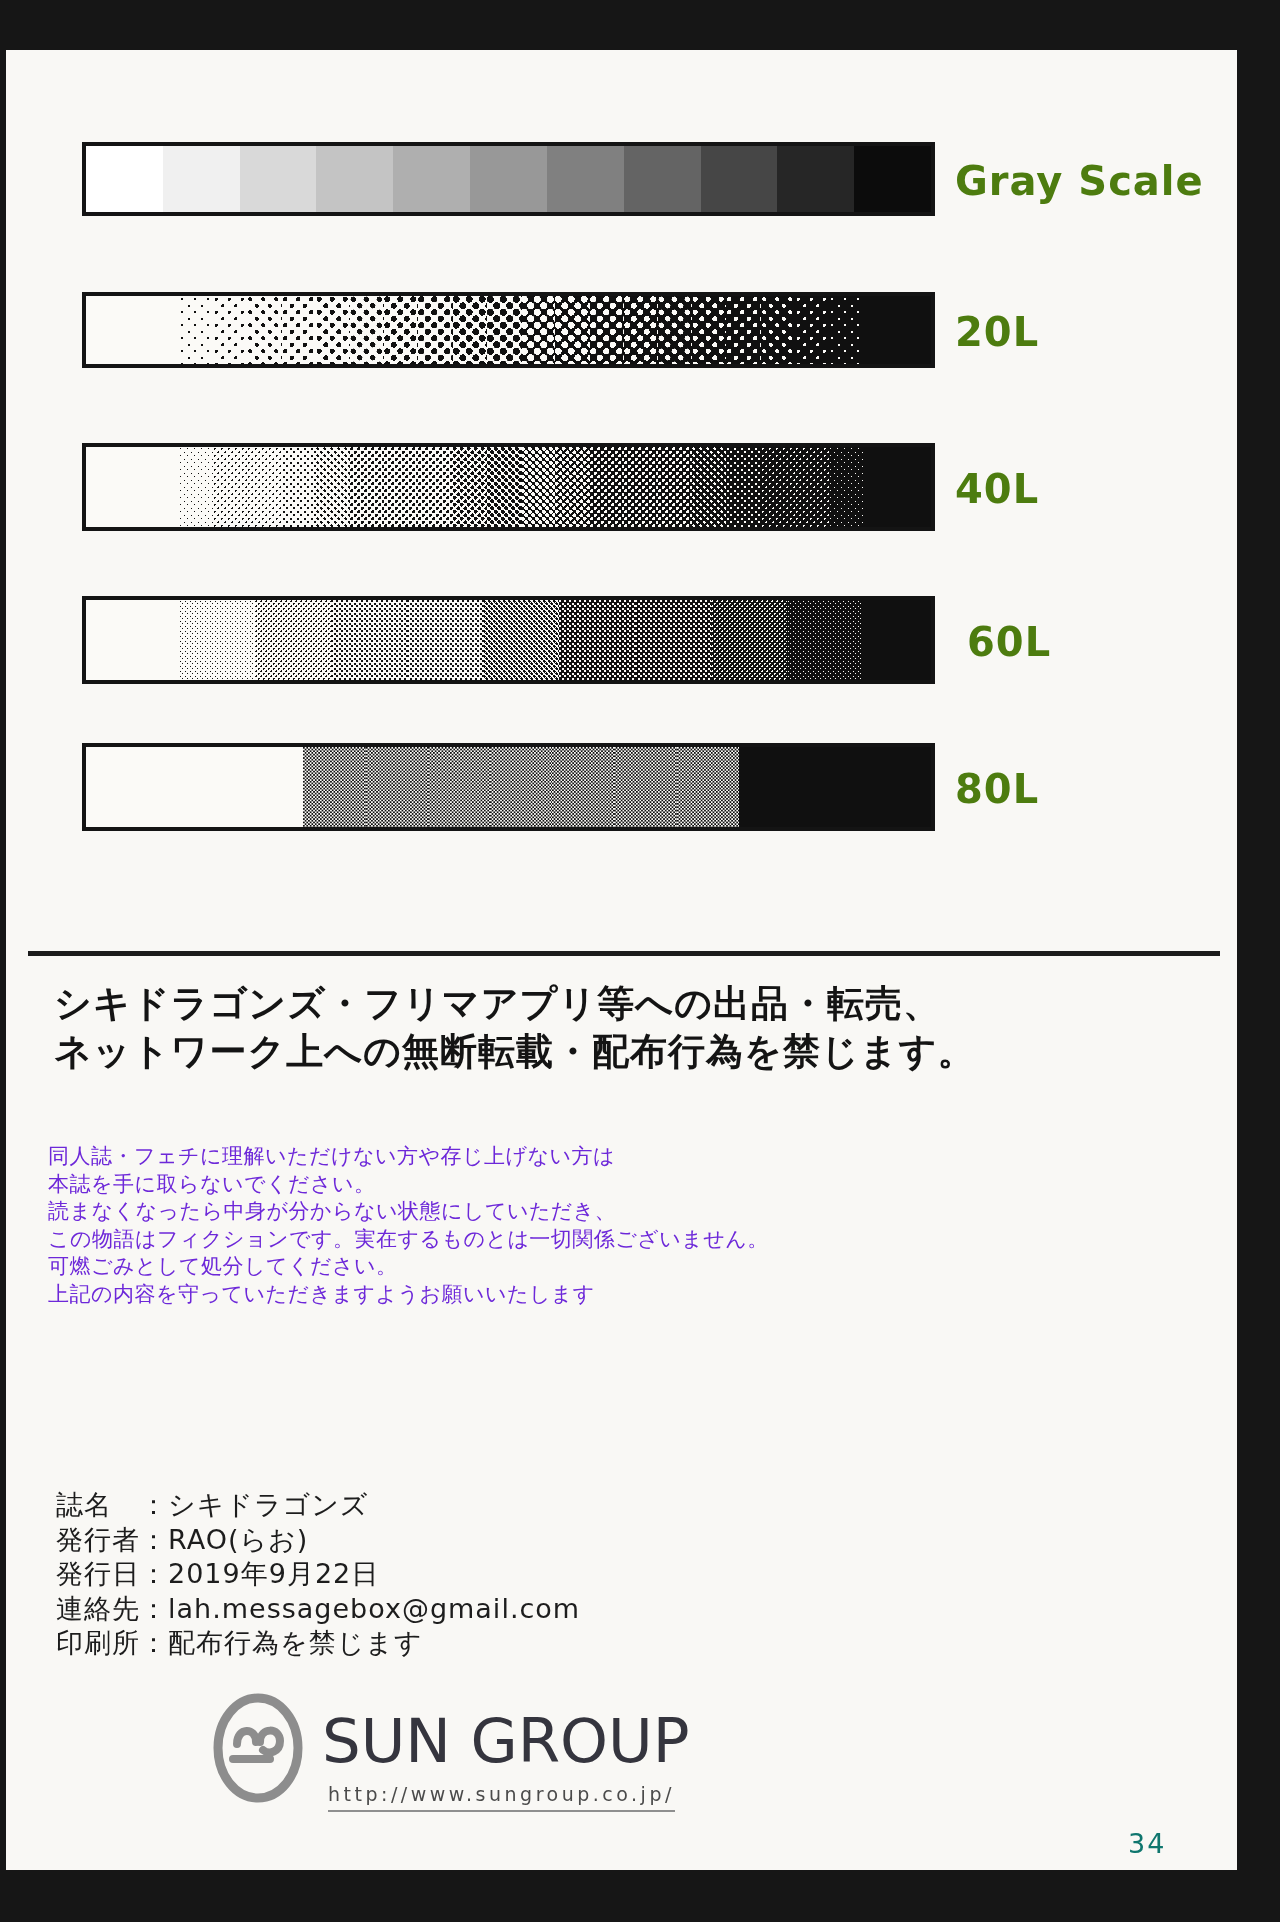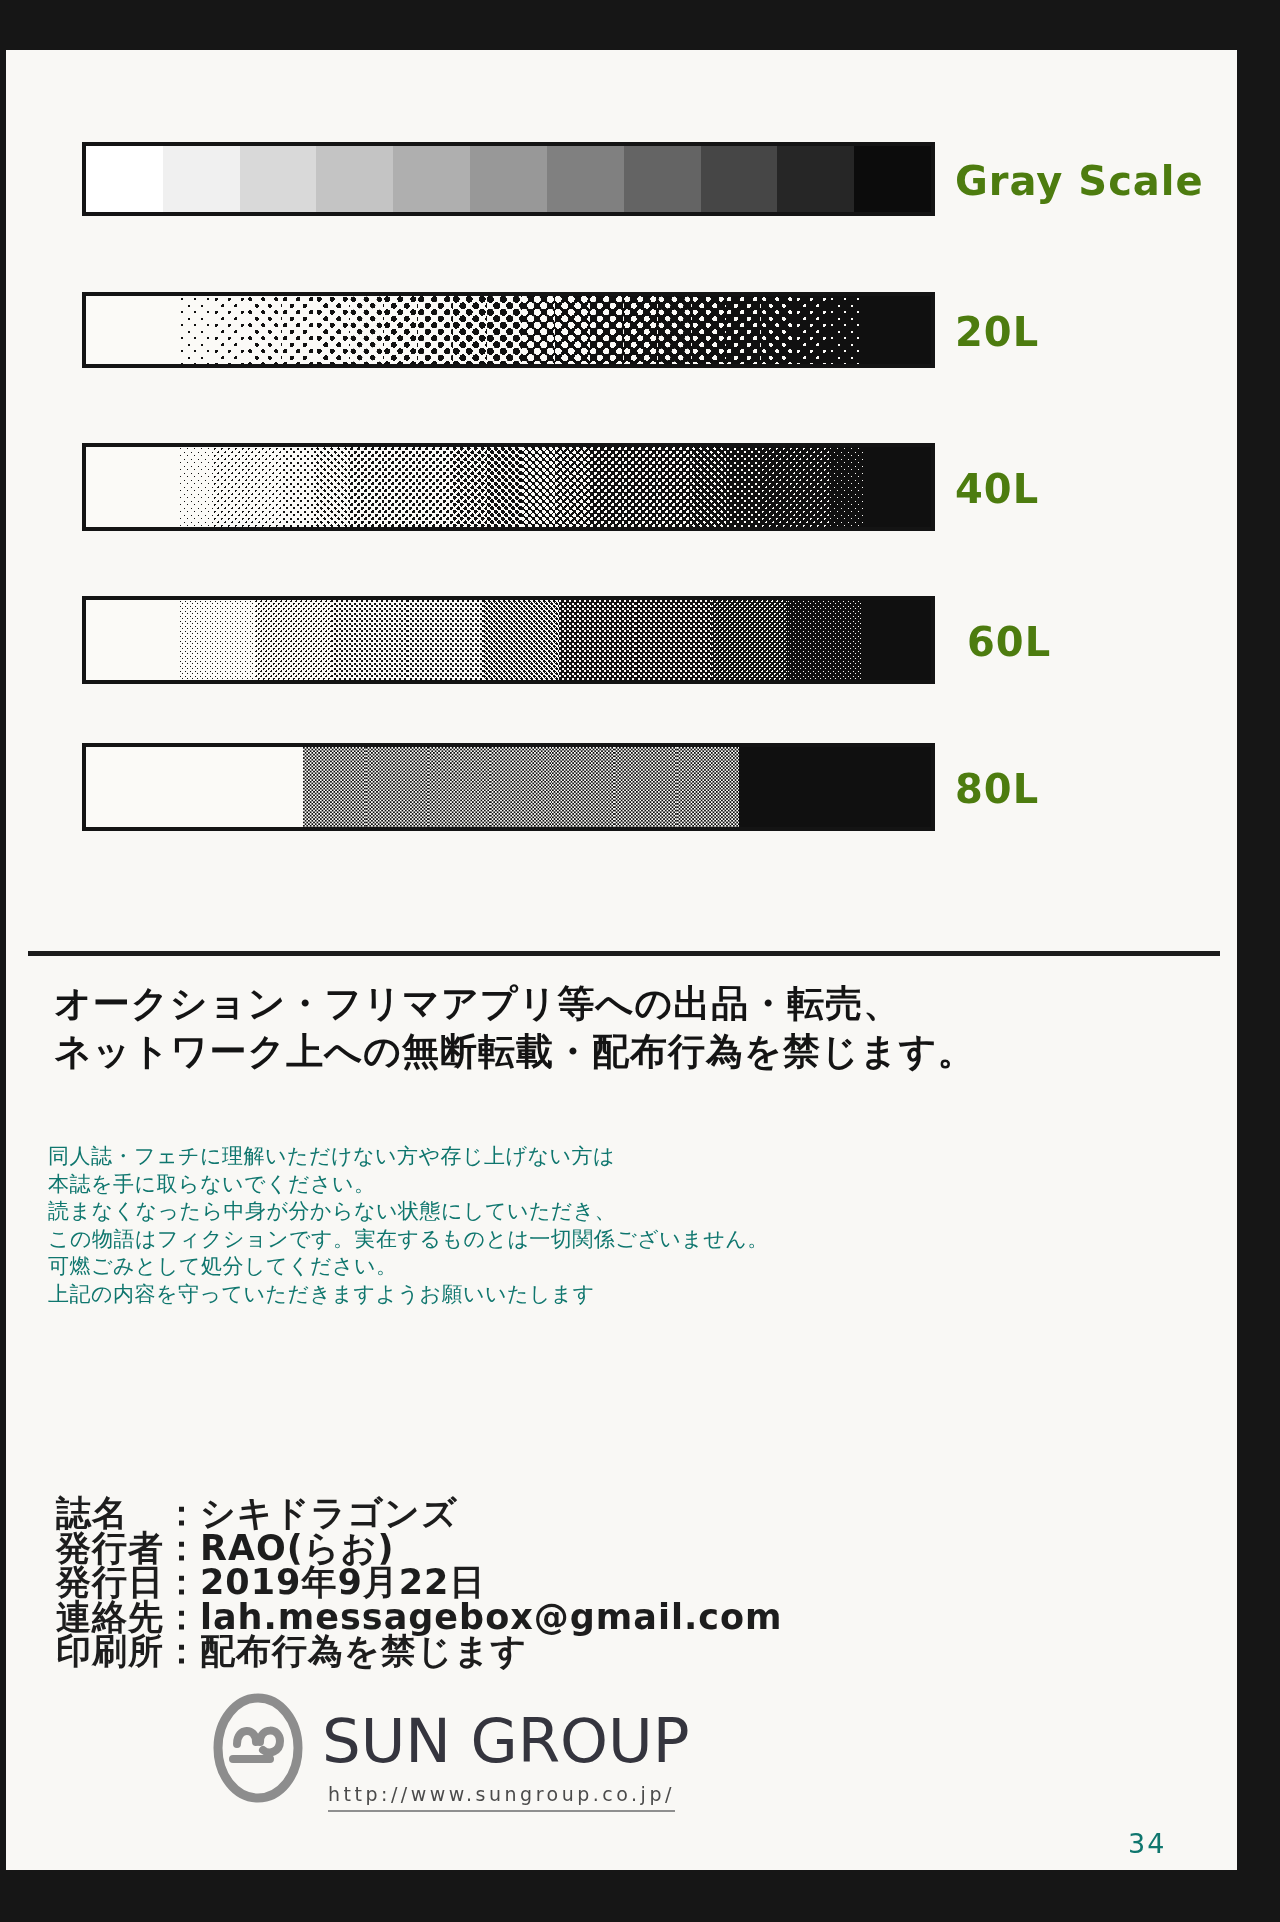--- a/index.html
+++ b/index.html
@@ -27,32 +27,32 @@
   }
   
   .rule{position:absolute;left:22px;top:901px;width:1192px;height:5px;background:#1c1c1c;}
   .headline{
     position:absolute;left:48px;top:930px;
     font-size:37px;line-height:48px;font-weight:bold;color:#141414;
     letter-spacing:1px;white-space:nowrap;
   }
   .body-text{
     position:absolute;left:42px;top:1093px;
-    font-size:21px;line-height:27.6px;font-weight:500;color:#0f766e;
+    font-size:21px;line-height:27.6px;font-weight:500;color:#6d28d9;
     letter-spacing:.5px;white-space:nowrap;
   }
   
   .colophon-heading{
     position:absolute;left:46px;top:1328px;
     font-size:55px;font-weight:bold;color:#161616;letter-spacing:2px;
   }
   .colophon-lines{
     position:absolute;left:50px;top:1438px;
-    font-size:35px;line-height:34.6px;font-weight:700;color:#1d1d1d;
-    letter-spacing:1px;white-space:nowrap;margin-top:8px;
+    font-size:27px;line-height:34.6px;font-weight:400;color:#1d1d1d;
+    letter-spacing:1px;white-space:nowrap;
   }
   
   .logo-mark{position:absolute;left:206px;top:1642px;}
   .logo-name{
     position:absolute;left:316px;top:1655px;
     font-size:61px;font-weight:normal;color:#35353e;letter-spacing:0px;white-space:nowrap;
   }
   .logo-url{
     position:absolute;left:322px;top:1733px;
     font-size:19px;font-weight:500;color:#4b4b4b;letter-spacing:3.5px;
@@ -174,21 +174,21 @@
           <div class="seg" style="width: 7.36364%; background-color: rgb(16, 16, 16); background-image: radial-gradient(0.553749px 0.553749px at 25% 25%, rgb(251, 250, 247) 99%, transparent 100%), radial-gradient(0.553749px 0.553749px at 75% 75%, rgb(251, 250, 247) 99%, transparent 100%); background-size: 3.4px 3.4px;"></div>
           <div class="seg" style="width: 7.36364%; background-color: rgb(16, 16, 16); background-image: radial-gradient(0.4px 0.4px at 25% 25%, rgb(251, 250, 247) 99%, transparent 100%), radial-gradient(0.4px 0.4px at 75% 75%, rgb(251, 250, 247) 99%, transparent 100%); background-size: 3.4px 3.4px;"></div>
           <div class="seg" style="width: 8%; background-color: rgb(16, 16, 16);"></div>
         </div>
       <div class="bar-label" style="top:739px;">80L</div>
     </div>
 
     <div class="rule"></div>
 
     <div class="headline">
-      <div>オークション・フリマアプリ等への出品・転売、</div>
+      <div>シキドラゴンズ・フリマアプリ等への出品・転売、</div>
       <div>ネットワーク上への無断転載・配布行為を禁じます。</div>
     </div>
 
     <div class="body-text">
       <div>同人誌・フェチに理解いただけない方や存じ上げない方は</div>
       <div>本誌を手に取らないでください。</div>
       <div>読まなくなったら中身が分からない状態にしていただき、</div>
       <div>この物語はフィクションです。実在するものとは一切関係ございません。</div>
       <div>可燃ごみとして処分してください。</div>
       <div>上記の内容を守っていただきますようお願いいたします</div>

